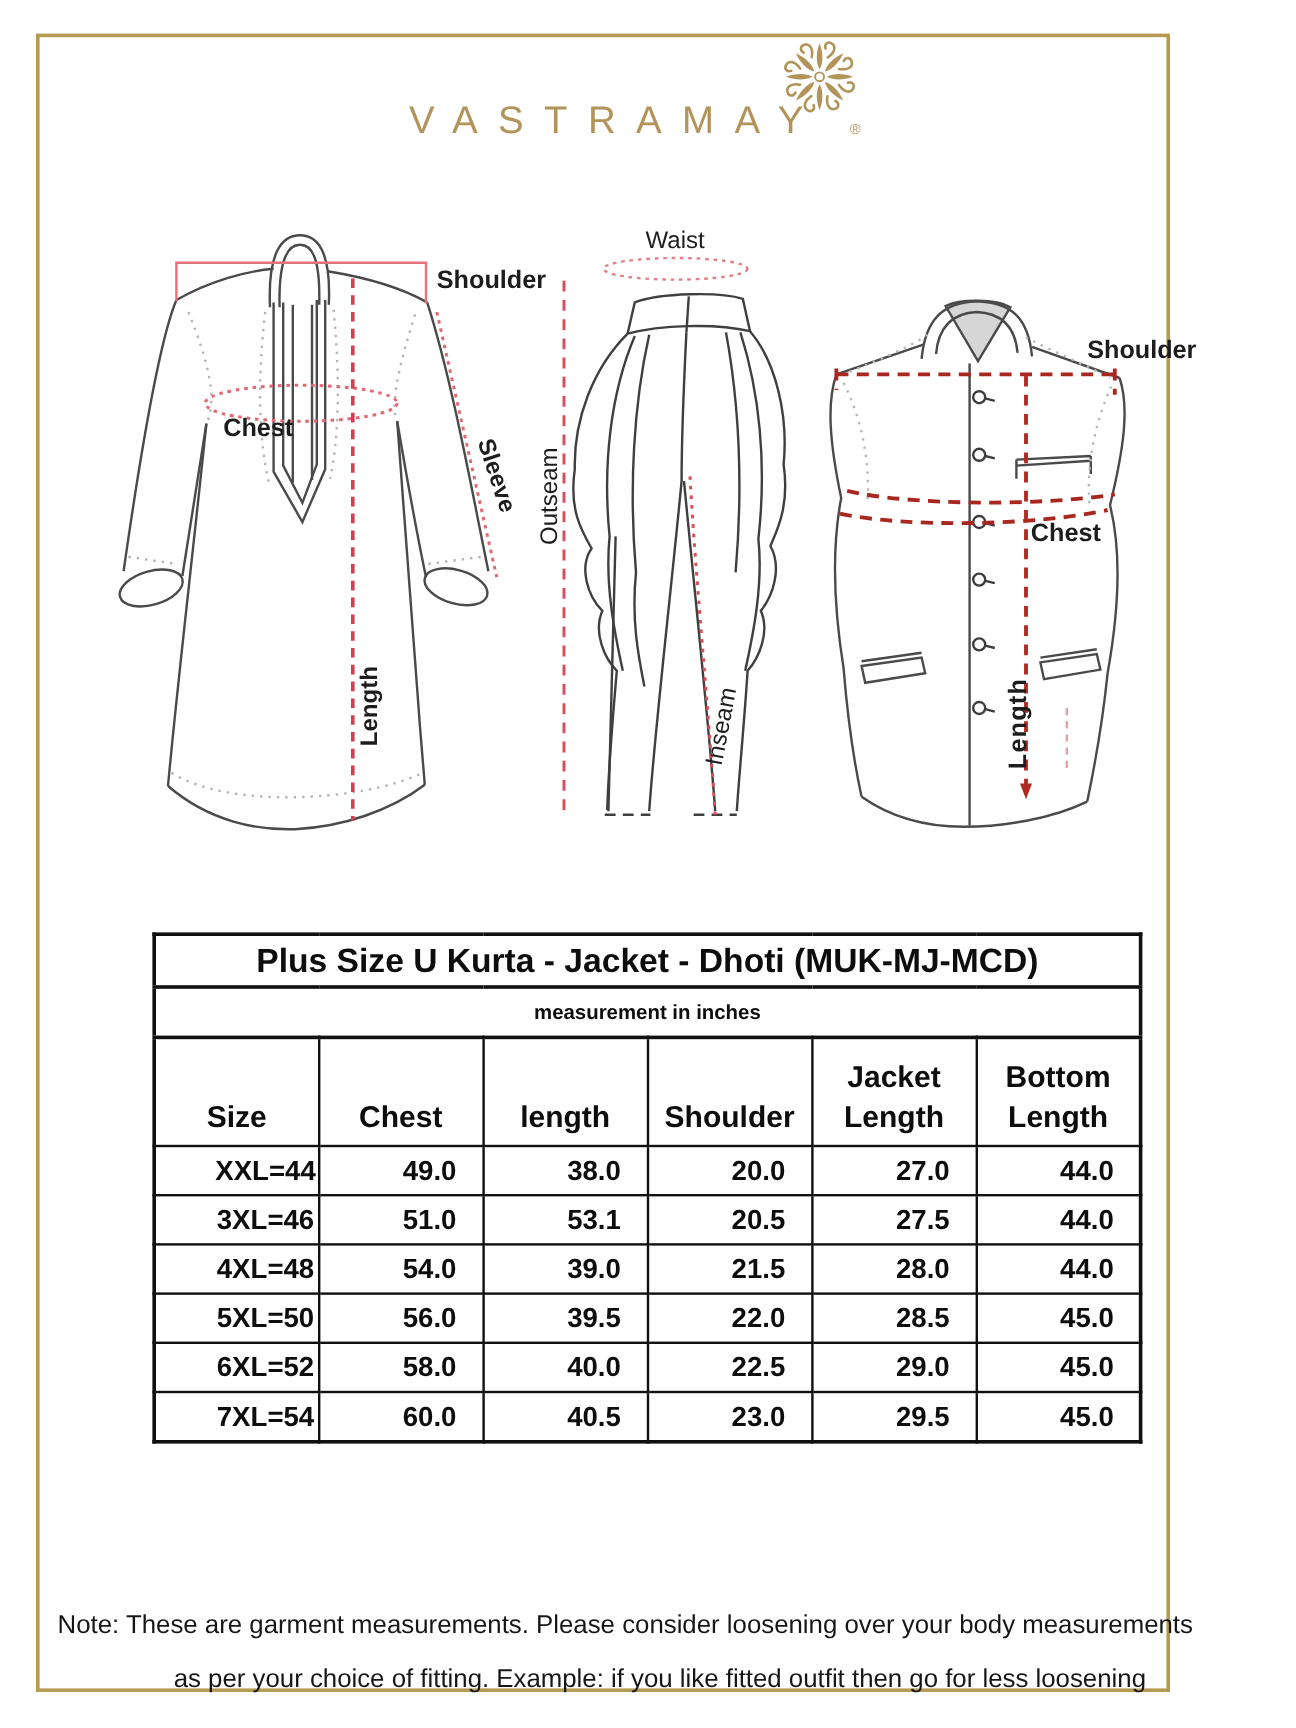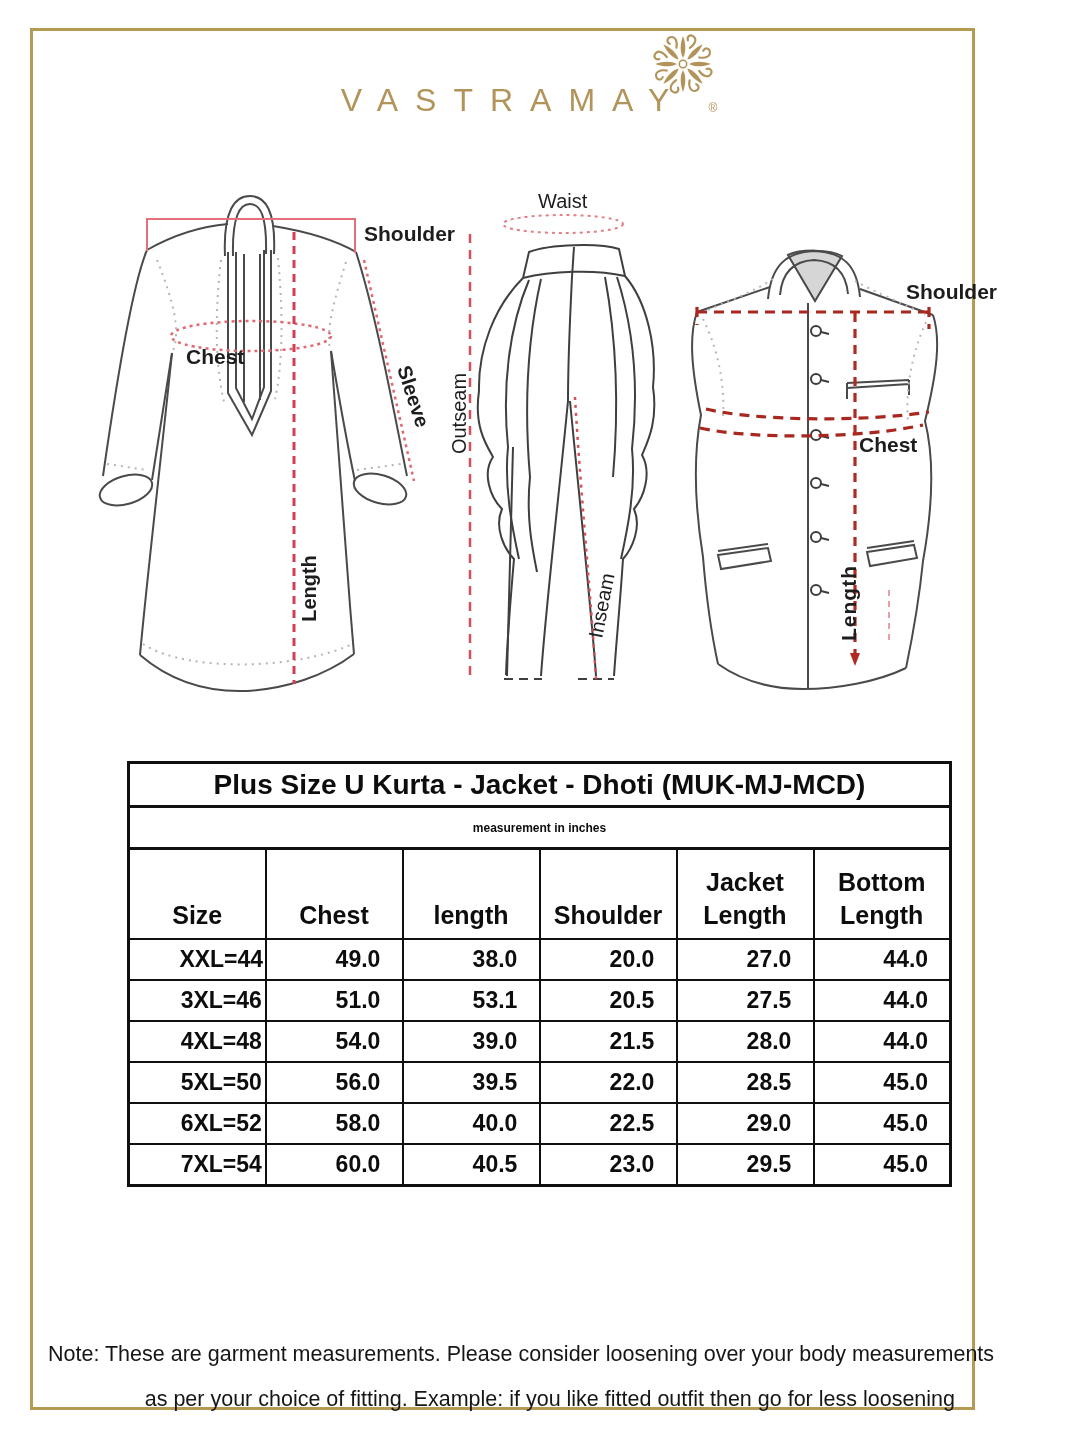--- a/index.html
+++ b/index.html
@@ -21,27 +21,27 @@
   .lb-kurta-sleeve{left:357px;top:385px;font-size:20px;transform:rotate(72deg);}
   .lb-kurta-length{left:253px;top:577px;font-size:20px;transform:rotate(-90deg);}
   .lb-dhoti-waist{left:538px;top:190px;font-size:20px;font-weight:500;}
   .lb-dhoti-outseam{left:403px;top:402px;font-size:20px;font-weight:500;transform:rotate(-90deg);}
   .lb-dhoti-inseam{left:546px;top:594px;font-size:20px;font-weight:500;transform:rotate(-79deg);}
   .lb-jacket-shoulder{left:906px;top:280px;font-size:21px;font-weight:700;}
   .lb-jacket-chest{left:859px;top:433px;font-size:21px;font-weight:700;}
   .lb-jacket-length{left:793px;top:591px;font-size:21px;letter-spacing:1px;transform:rotate(-90deg);}
   .diag{position:absolute;}
   
-  .size-table{position:absolute;left:127px;top:761px;width:825px;
+  .size-table{position:absolute;left:127px;top:777px;width:825px;
               border-collapse:collapse;table-layout:fixed;
               border:3px solid #101010;}
   .size-table td,.size-table th{border:2px solid #101010;text-align:center;
               font-weight:bold;color:#0d0d0d;padding:0;}
   .size-table .t-title td{font-size:28px;height:41px;border-bottom-width:3px;}
-  .size-table .t-sub td{font-size:12px;height:39px;border-bottom-width:3px;}
+  .size-table .t-sub td{font-size:17px;height:39px;border-bottom-width:3px;}
   .size-table th{font-size:25px;height:81px;vertical-align:bottom;
               padding-bottom:7px;white-space:pre-line;line-height:1.3;}
   .size-table tbody td{font-size:23px;height:39px;padding-left:48px;}
   
   .note{position:absolute;left:48px;right:44px;top:1332px;color:#161616;
         font-size:21.5px;line-height:2.1;}
   .note .l1{text-align:center;white-space:nowrap;}
   .note .l2{text-align:right;padding-right:4px;white-space:nowrap;}
 </style>
 </head>

